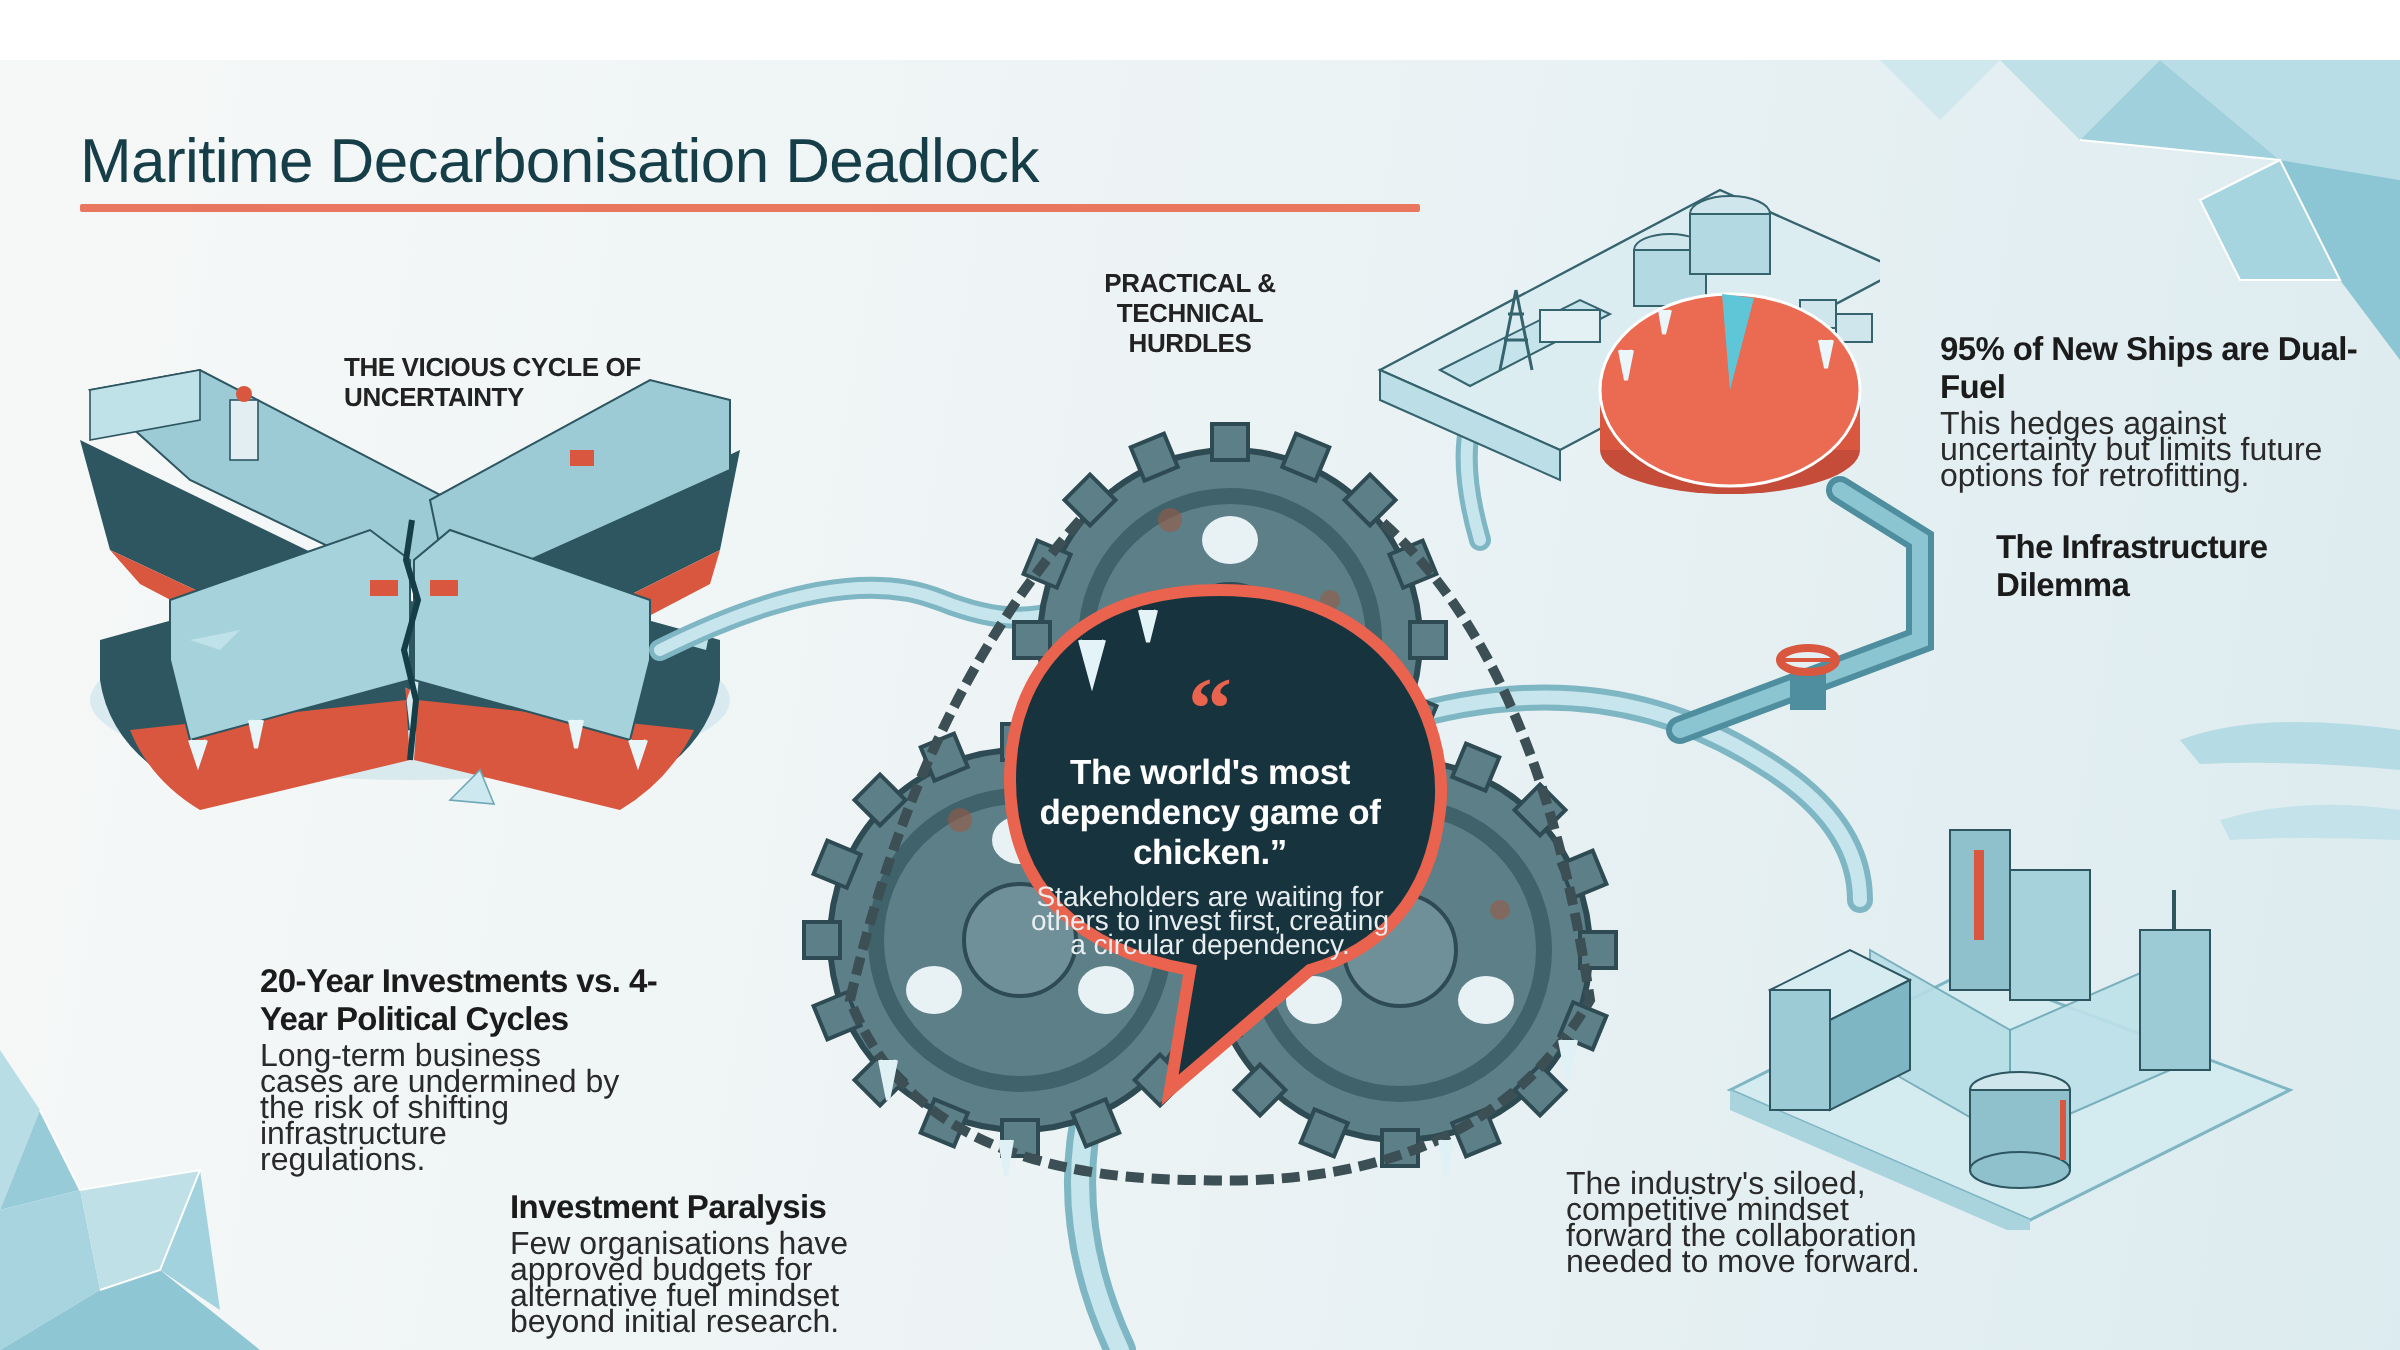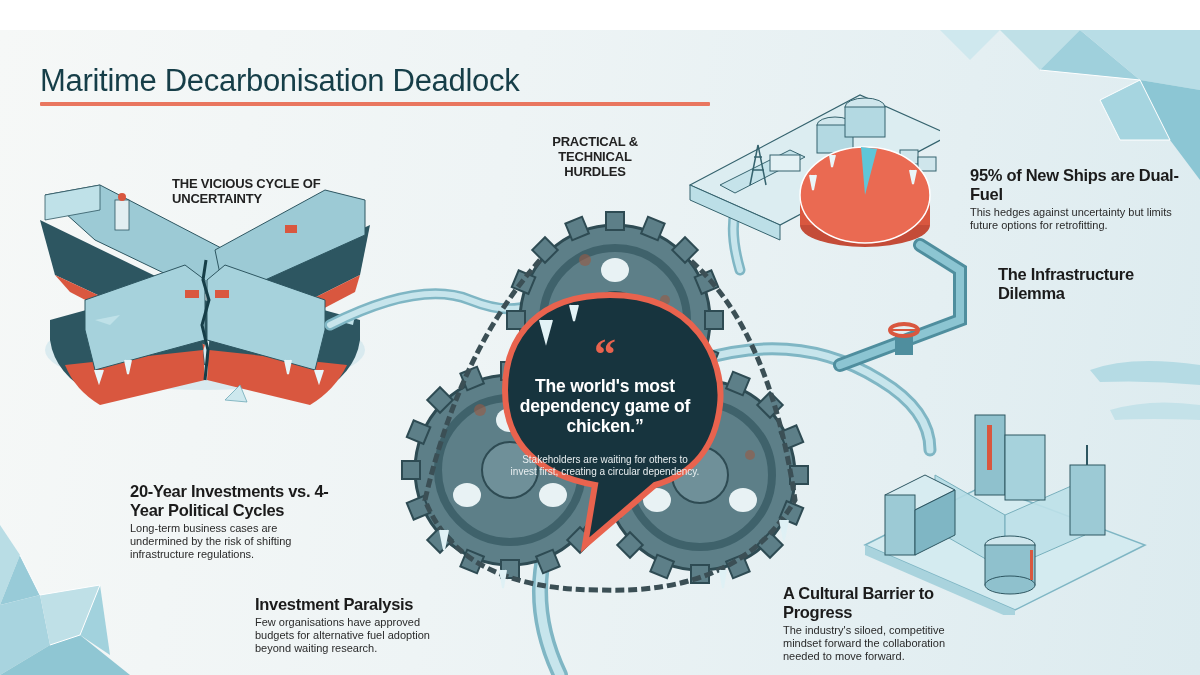--- a/index.html
+++ b/index.html
@@ -4,26 +4,26 @@
 <style>
   html, body { margin:0; padding:0; }
   body { width:1200px; height:675px; position:relative; overflow:hidden; background:#ffffff; font-family:"Liberation Sans", sans-serif; }
   .canvas { position:absolute; left:0; top:30px; width:1200px; height:645px; overflow:hidden;
     background: linear-gradient(100deg, #f6f8f7 0%, #eef4f5 40%, #e4eff2 75%, #dcebef 100%); }
   .title { position:absolute; left:40px; top:33px; margin:0; font-size:31px; font-weight:400; color:#163e48; letter-spacing:-0.3px; white-space:nowrap; }
   .title-underline { position:absolute; left:40px; top:72px; width:670px; height:4px; background:#e9765f; border-radius:1px; }
   .section-label { position:absolute; font-size:13px; font-weight:700; color:#222; line-height:15px; text-transform:uppercase; letter-spacing:-0.2px; }
   .callout { position:absolute; color:#1a1a1a; }
   .callout h3 { margin:0; font-size:16.5px; line-height:19px; font-weight:700; letter-spacing:-0.3px; color:#1b1b1b; }
-  .callout p { margin:2px 0 0 0; font-size:11px; line-height:13px; color:#2a2a2a; }
+  .callout p { margin:2px 0 0 0; font-size:16px; line-height:13px; color:#2a2a2a; }
   svg { position:absolute; }
   .bubble-text { position:absolute; left:510px; top:310px; width:190px; text-align:center; color:#ffffff; }
   .bubble-text .q { font-family:"Liberation Serif", serif; font-size:44px; font-weight:700; color:#e9634e; line-height:30px; height:30px; }
   .bubble-text .main { font-size:17.5px; font-weight:700; line-height:20px; margin-top:6px; letter-spacing:-0.2px; }
-  .bubble-text .sub { font-size:10px; line-height:12px; margin-top:18px; color:#e8eef0; }
+  .bubble-text .sub { font-size:14px; line-height:12px; margin-top:6px; color:#e8eef0; }
 </style>
 </head>
 <body>
 
 <div class="canvas">
 
   <svg width="260" height="150" style="left:940px; top:0px;" viewBox="0 0 260 150">
     <polygon points="60,0 140,0 100,40" fill="#bfe0e7"></polygon>
     <polygon points="100,40 140,0 200,50" fill="#9fd0dc"></polygon>
     <polygon points="140,0 260,0 260,60 200,50" fill="#b8dde6"></polygon>
@@ -217,21 +217,20 @@
     <h3>The Infrastructure Dilemma</h3>
   </div>
 
   <div class="callout" style="left:130px; top:452px; width:220px;">
     <h3>20-Year Investments vs. 4-Year Political Cycles</h3>
     <p style="width:180px;">Long-term business cases are undermined by the risk of shifting infrastructure regulations.</p>
   </div>
 
   <div class="callout" style="left:255px; top:565px; width:210px;">
     <h3>Investment Paralysis</h3>
-    <p style="width:190px;">Few organisations have approved budgets for alternative fuel adoption beyond waiting research.</p>
+    <p style="width:190px;">Few organisations have approved budgets for alternative fuel mindset beyond initial research.</p>
   </div>
 
   <div class="callout" style="left:783px; top:554px; width:200px;">
-    <h3 style="width:170px;">A Cultural Barrier to Progress</h3>
     <p style="width:190px;">The industry's siloed, competitive mindset forward the collaboration needed to move forward.</p>
   </div>
 
 </div>
 
 </body></html>

